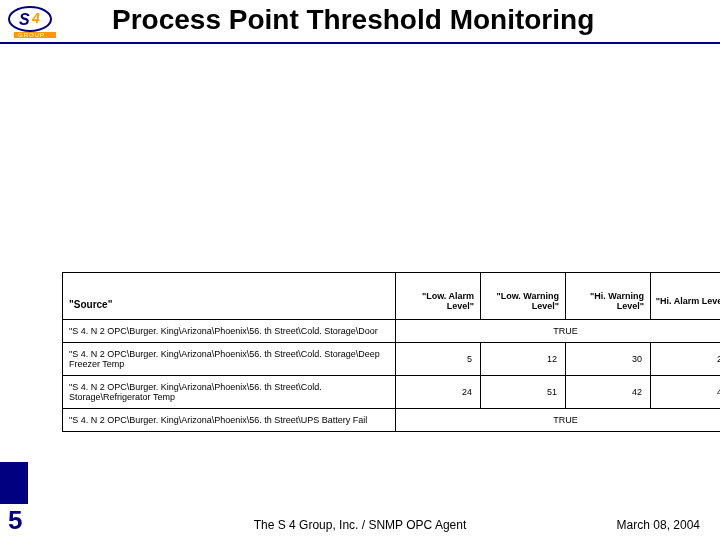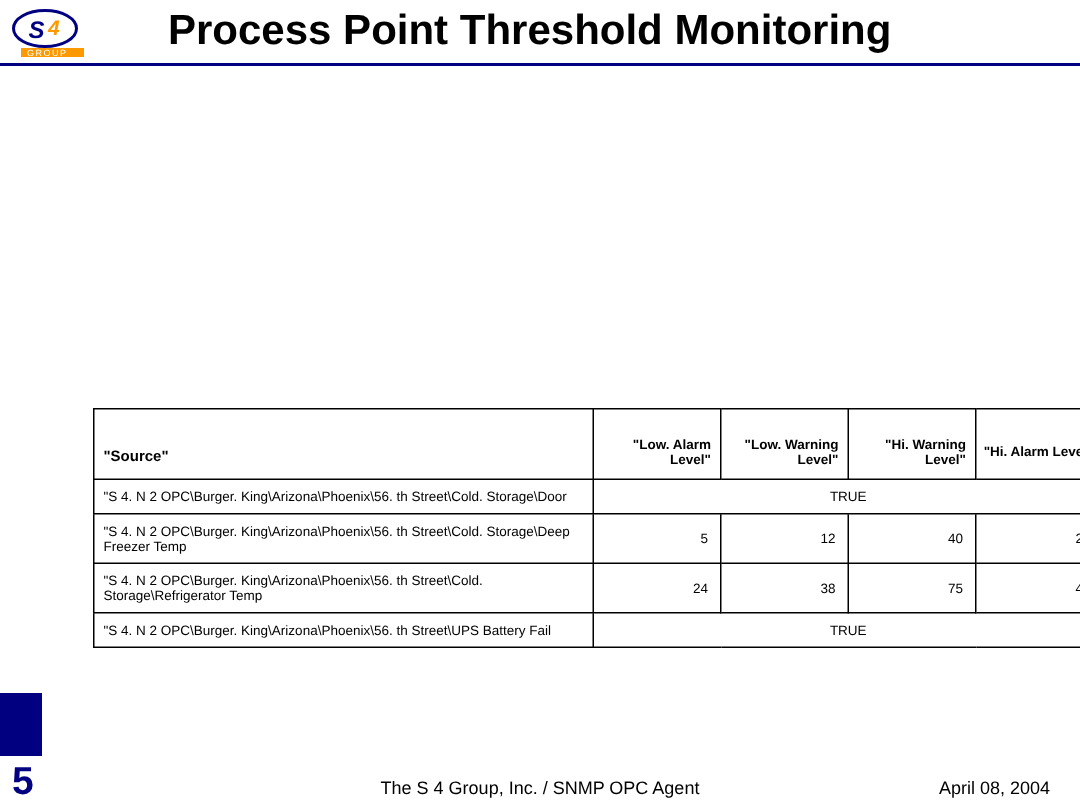--- a/index.html
+++ b/index.html
@@ -58,36 +58,36 @@
       <th class="hdr-v">"Hi. Alarm Level"</th>
     </tr>
     <tr>
       <td class="src">"S 4. N 2 OPC\Burger. King\Arizona\Phoenix\56. th Street\Cold. Storage\Door</td>
       <td class="center" colspan="4">TRUE</td>
     </tr>
     <tr>
       <td class="src">"S 4. N 2 OPC\Burger. King\Arizona\Phoenix\56. th Street\Cold. Storage\Deep Freezer Temp</td>
       <td>5</td>
       <td>12</td>
-      <td>40</td>
+      <td>30</td>
       <td>28</td>
     </tr>
     <tr>
       <td class="src">"S 4. N 2 OPC\Burger. King\Arizona\Phoenix\56. th Street\Cold. Storage\Refrigerator Temp</td>
       <td>24</td>
-      <td>38</td>
-      <td>75</td>
+      <td>51</td>
+      <td>42</td>
       <td>45</td>
     </tr>
     <tr>
       <td class="src">"S 4. N 2 OPC\Burger. King\Arizona\Phoenix\56. th Street\UPS Battery Fail</td>
       <td class="center" colspan="4">TRUE</td>
     </tr>
   </tbody>
       </table>
 </div>
 
 <div class="slugbar"></div>
 <div class="pagenum">5</div>
 <div class="footer-c">The S 4 Group, Inc.  / SNMP OPC Agent</div>
-<div class="footer-r">April 08, 2004</div>
+<div class="footer-r">March 08, 2004</div>
 
 </div>
 
 </body></html>

